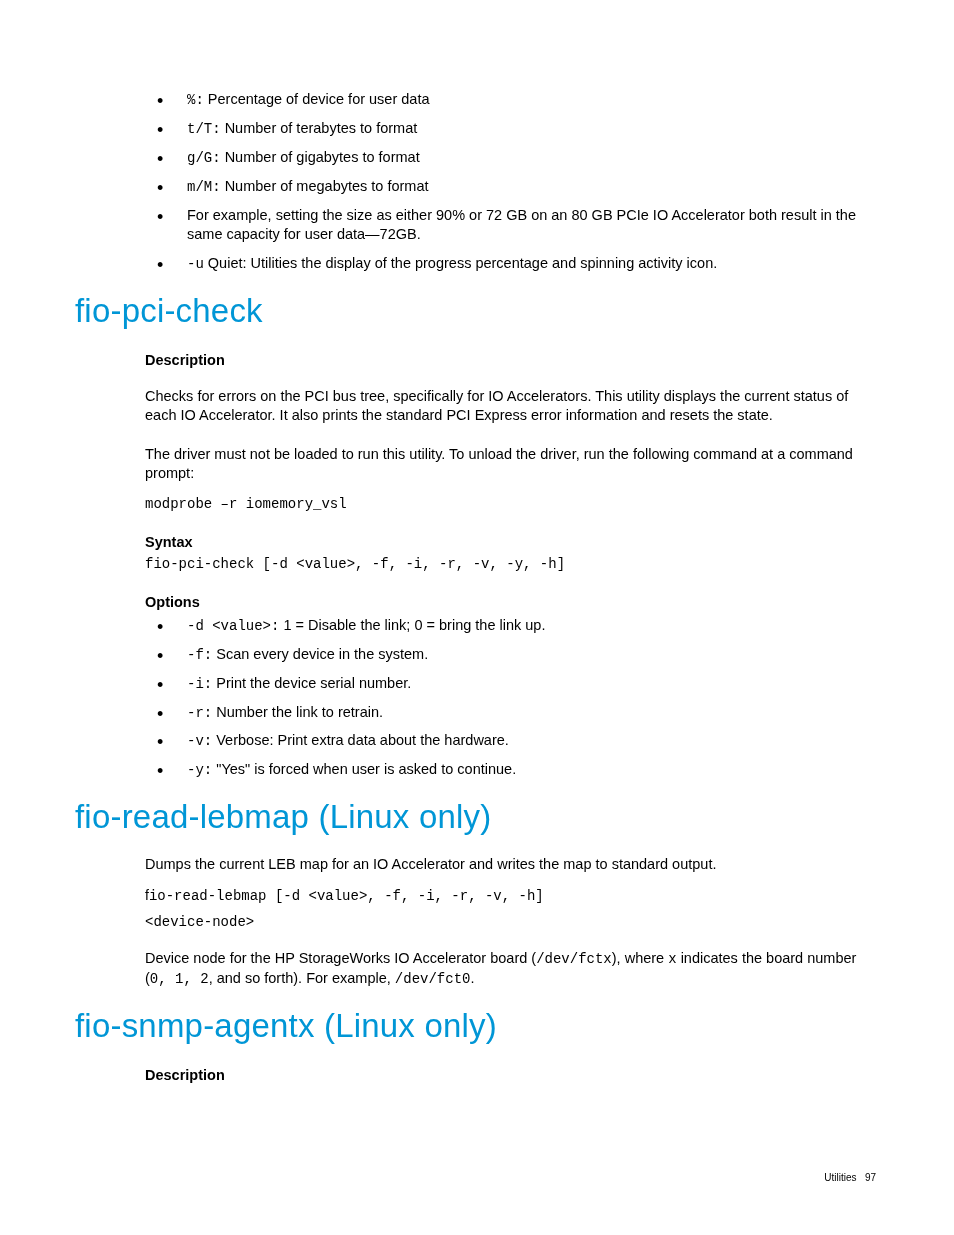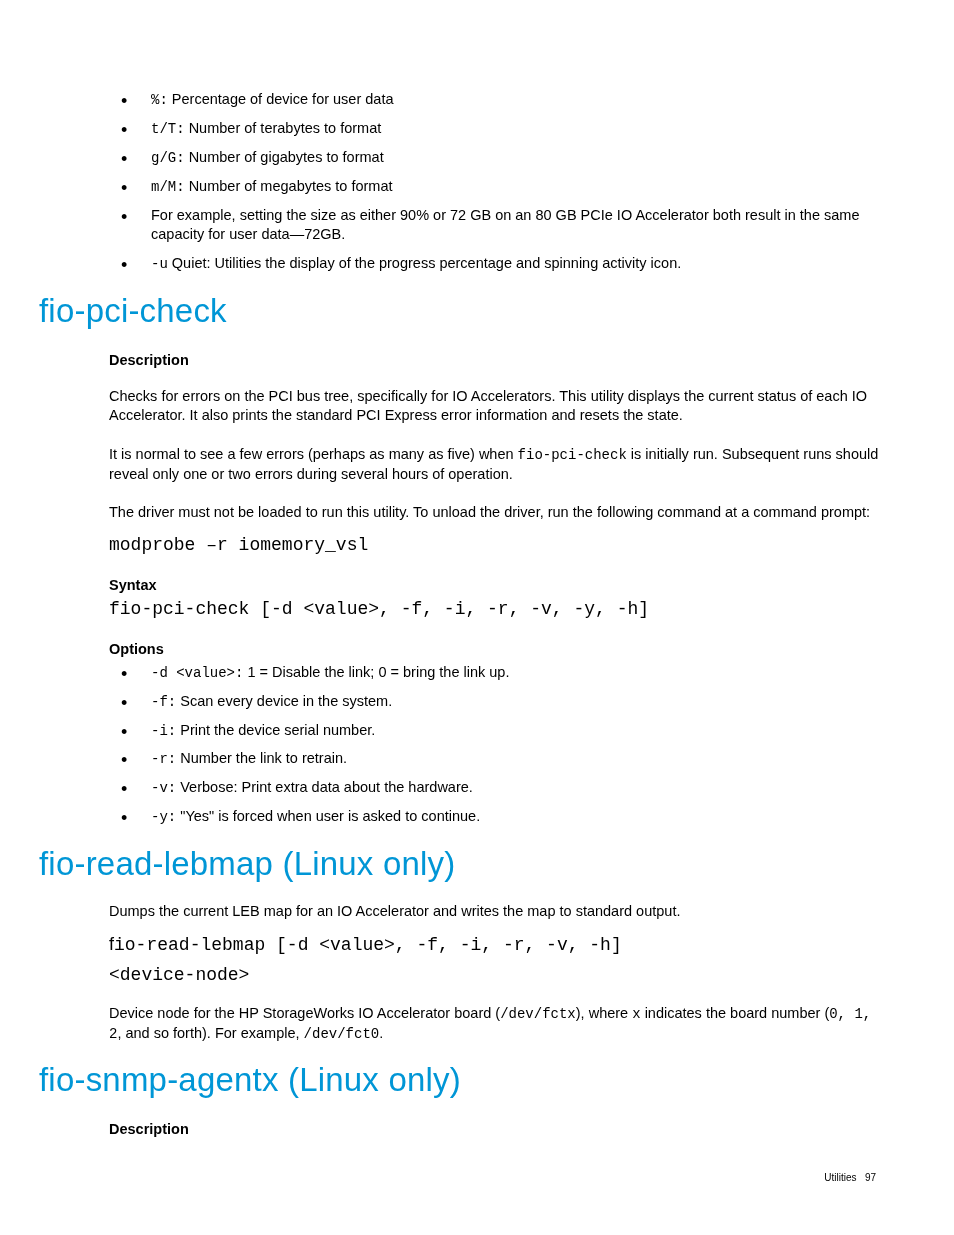--- a/index.html
+++ b/index.html
@@ -9,21 +9,21 @@
     color: #000;
     margin: 0;
     padding: 0;
     background: #fff;
     width: 954px;
     height: 1235px;
     position: relative;
     box-sizing: border-box;
   }
   .page {
-    padding: 85px 75px 50px 39px;
+    padding: 85px 75px 50px 75px;
     box-sizing: border-box;
     width: 954px;
   }
   .content-indent {
     margin-left: 70px;
   }
   h1 {
     font-family: "Segoe UI Light", "Helvetica Neue", Arial, sans-serif;
     font-weight: 300;
     color: #0096d6;
@@ -60,21 +60,21 @@
     top: -1px;
     color: #000;
     font-size: 18px;
   }
   .mono {
     font-family: "Courier New", monospace;
     font-size: 14px;
   }
   .code-line {
     font-family: "Courier New", monospace;
-    font-size: 18px;
+    font-size: 14px;
     margin: 6px 0 10px 0;
   }
   .footer {
     position: absolute;
     bottom: 52px;
     right: 78px;
     font-size: 10px;
   }
   .top-list {
     margin-left: 70px;
@@ -91,21 +91,20 @@
     <li><span class="mono">g/G:</span><span> Number of gigabytes to format</span></li>
     <li><span class="mono">m/M:</span><span> Number of megabytes to format</span></li>
     <li><span>For example, setting the size as either 90% or 72 GB on an 80 GB PCIe IO Accelerator both result in the same capacity for user data—72GB.</span></li>
     <li><span class="mono">-u</span><span> Quiet: Utilities the display of the progress percentage and spinning activity icon.</span></li>
   </ul>
 
   <h1>fio-pci-check</h1>
   <div class="content-indent">
     <div class="subhead">Description</div>
     <p>Checks for errors on the PCI bus tree, specifically for IO Accelerators. This utility displays the current status of each IO Accelerator. It also prints the standard PCI Express error information and resets the state.</p>
-    <p><span>It is normal to see a few errors (perhaps as many as five) when </span><span class="mono">fio-pci-check</span><span> is initially run. Subsequent runs should reveal only one or two errors during several hours of operation.</span></p>
     <p>The driver must not be loaded to run this utility. To unload the driver, run the following command at a command prompt:</p>
     <div class="code-line">modprobe –r iomemory_vsl</div>
     <div class="subhead">Syntax</div>
     <div class="code-line">fio-pci-check [-d &lt;value&gt;, -f, -i, -r, -v, -y, -h]</div>
     <div class="subhead">Options</div>
     <ul>
       <li><span class="mono">-d &lt;value&gt;:</span><span> 1 = Disable the link; 0 = bring the link up.</span></li>
       <li><span class="mono">-f:</span><span> Scan every device in the system.</span></li>
       <li><span class="mono">-i:</span><span> Print the device serial number.</span></li>
       <li><span class="mono">-r:</span><span> Number the link to retrain.</span></li>

